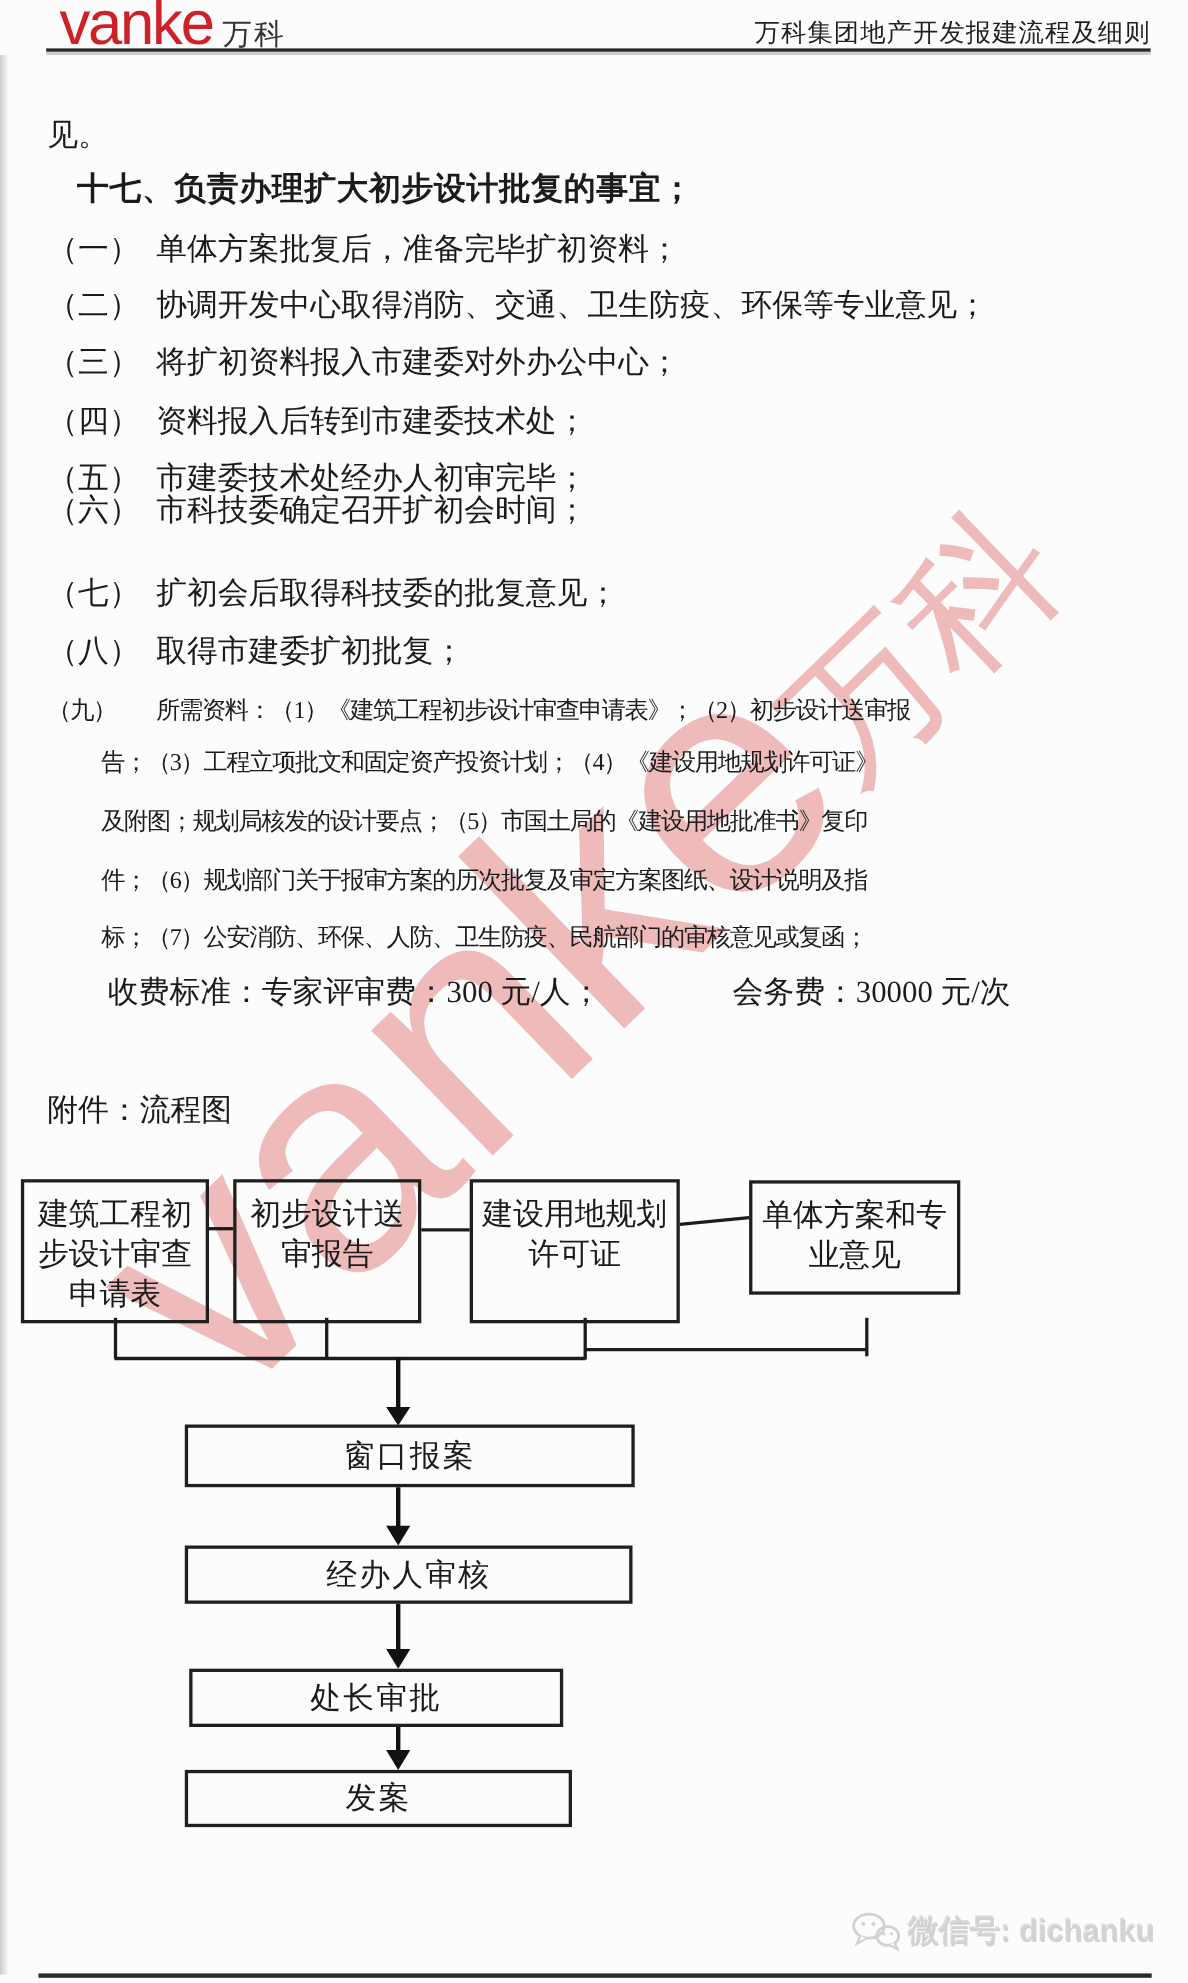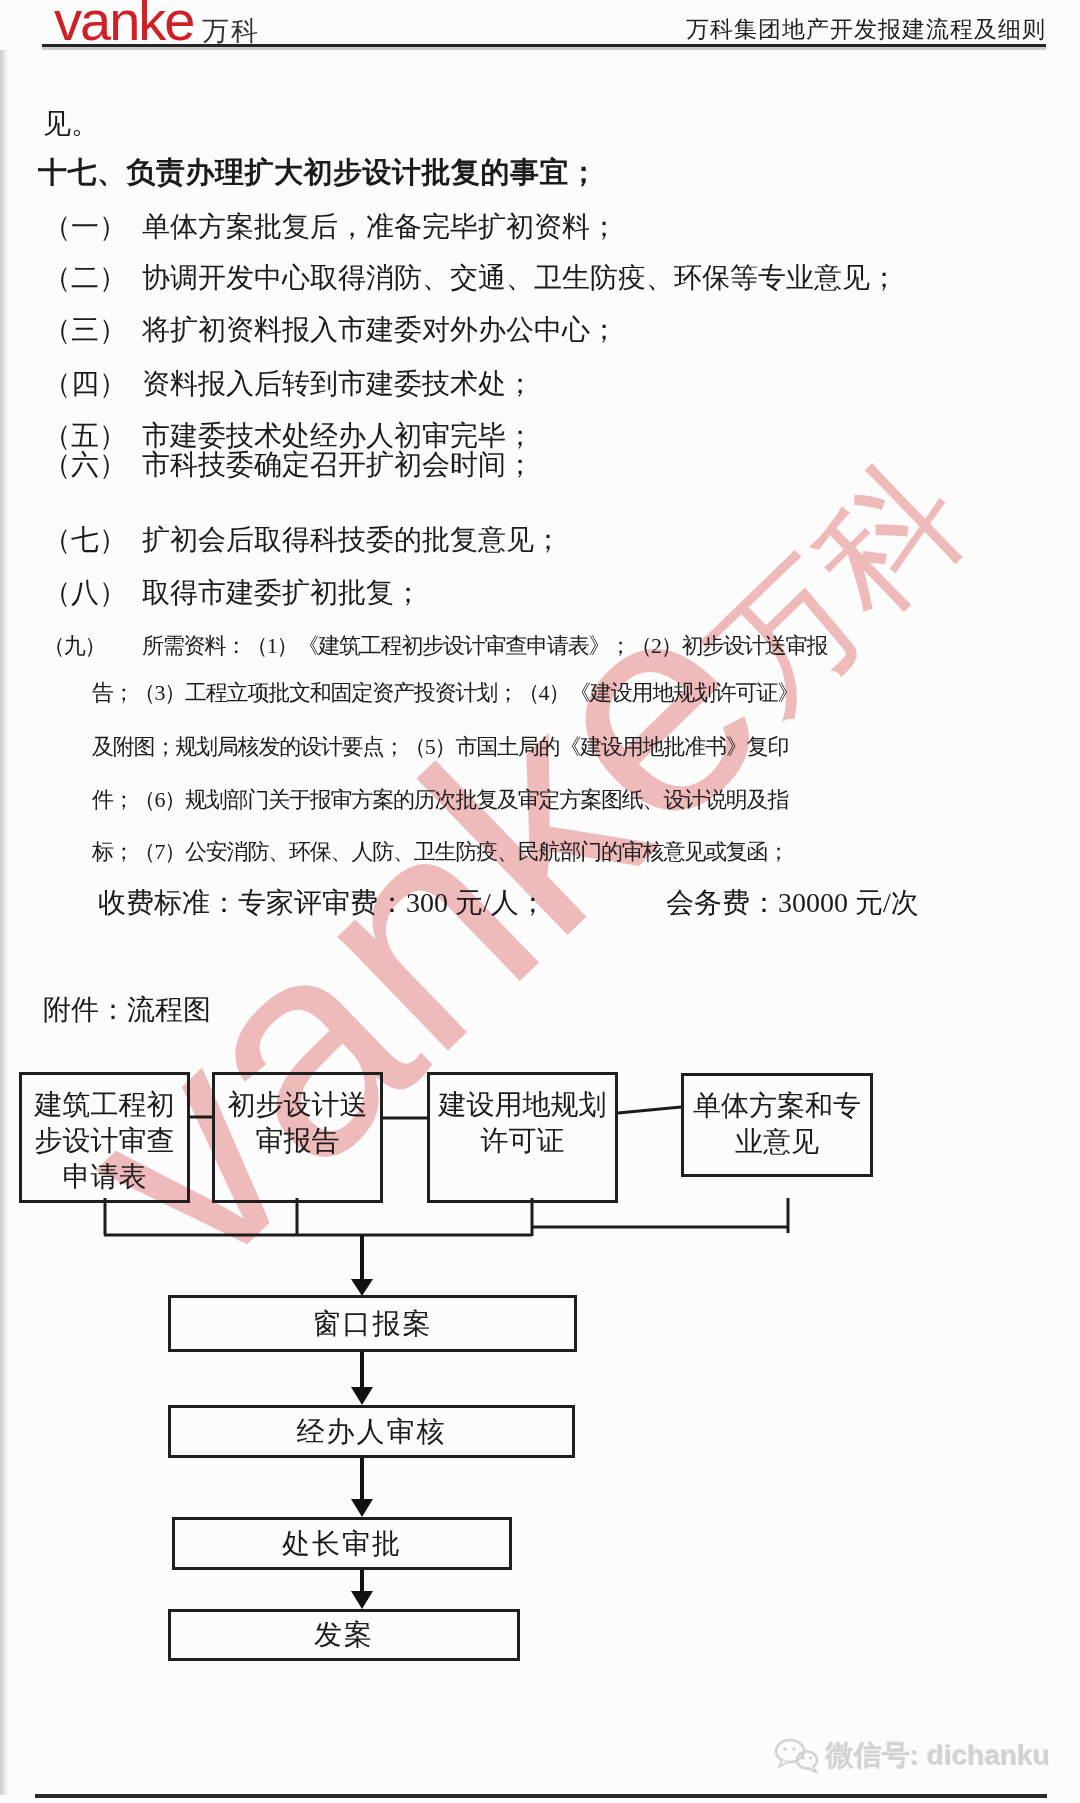--- a/index.html
+++ b/index.html
@@ -15,21 +15,21 @@
   .logo-cjk{position:absolute;left:202px;top:13px;font-family:"Liberation Sans",sans-serif;
         font-size:27px;color:#333;letter-spacing:2px;}
   .doc-title{position:absolute;right:34px;top:14px;font-size:23px;color:#1f1f1f;letter-spacing:1px;}
   .header-rule{position:absolute;left:42px;top:44px;width:1004px;height:3px;background:#262626;
         box-shadow:0 3px 0 rgba(60,60,60,.25);}
   
   .wm-svg{position:absolute;left:0;top:0;pointer-events:none;}
   
   .bline{position:absolute;font-size:28px;line-height:52px;white-space:nowrap;}
   .bline .lbl{display:inline-block;width:99px;}
-  .heading{font-family:"Liberation Sans",sans-serif;font-weight:bold;font-size:29px;letter-spacing:.5px;}
+  .heading{font-family:"Liberation Sans",sans-serif;font-weight:bold;font-size:29px;letter-spacing:.5px;margin-left:32px;}
   .tight{letter-spacing:-1.2px;font-size:22px;font-family:Liberation Serif, serif;}
   .fee2{position:absolute;left:568px;top:0;}
   
   .fc-svg{position:absolute;left:0;top:0;}
   .fcbox{position:absolute;border:3px solid #1f1f1f;background:rgba(255,255,255,.0);
         box-sizing:border-box;text-align:center;font-size:28px;}
   .fcbox .bl{line-height:36px;}
   .topbox{padding-top:12px;}
   .stepbox{display:flex;align-items:center;justify-content:center;letter-spacing:2px;}
   

